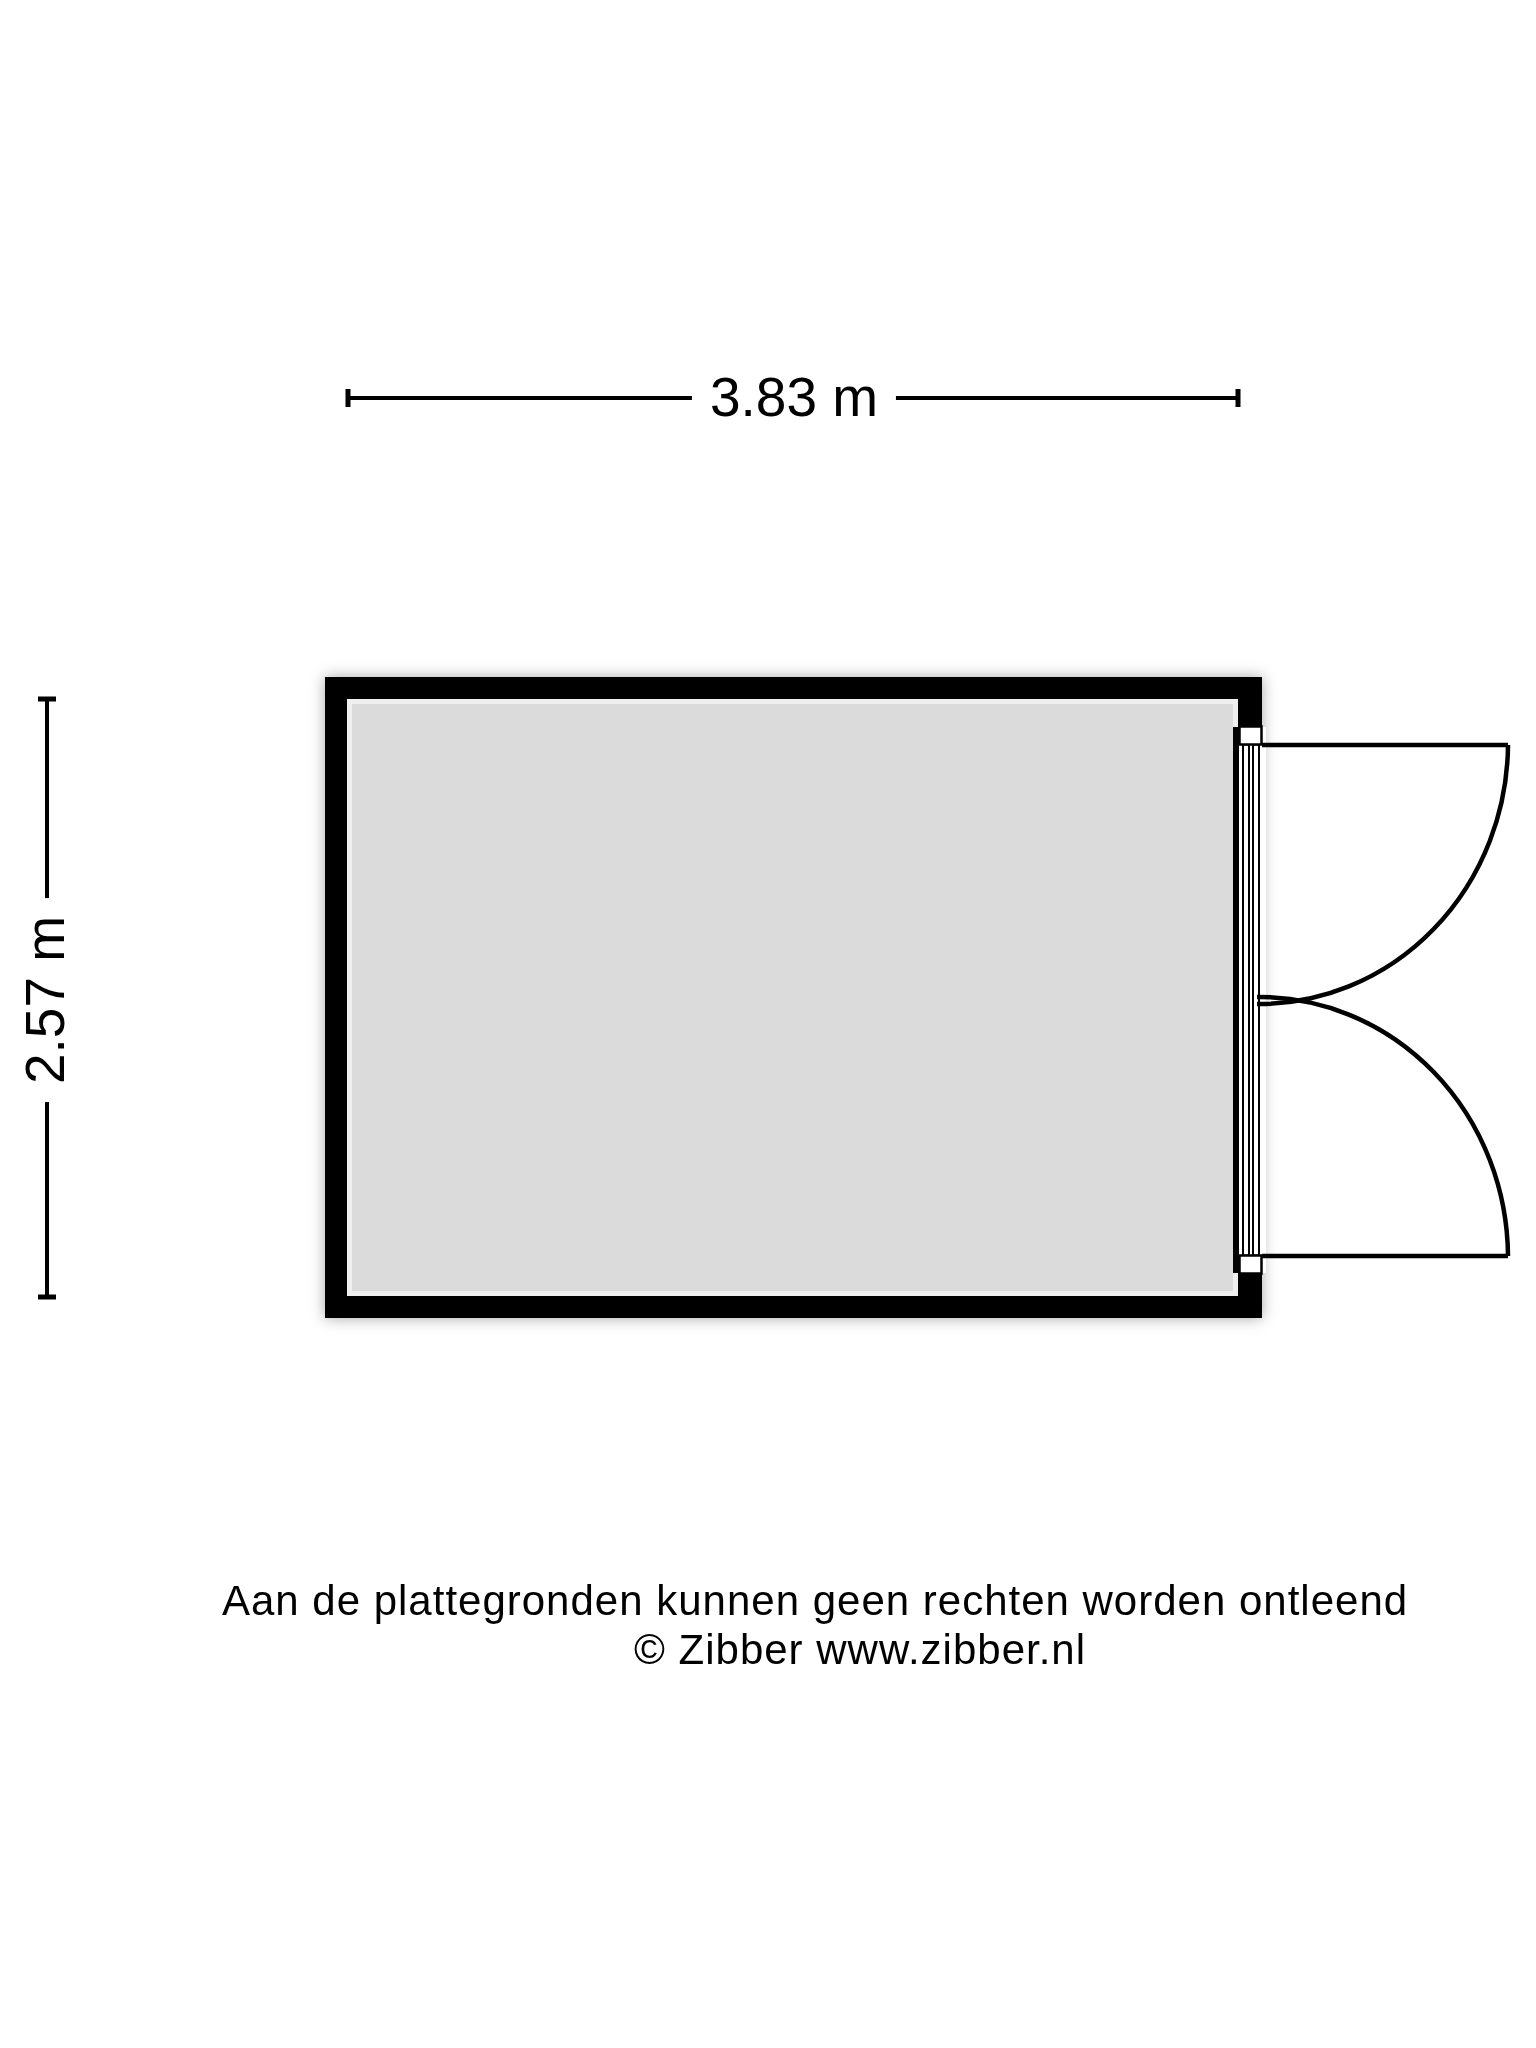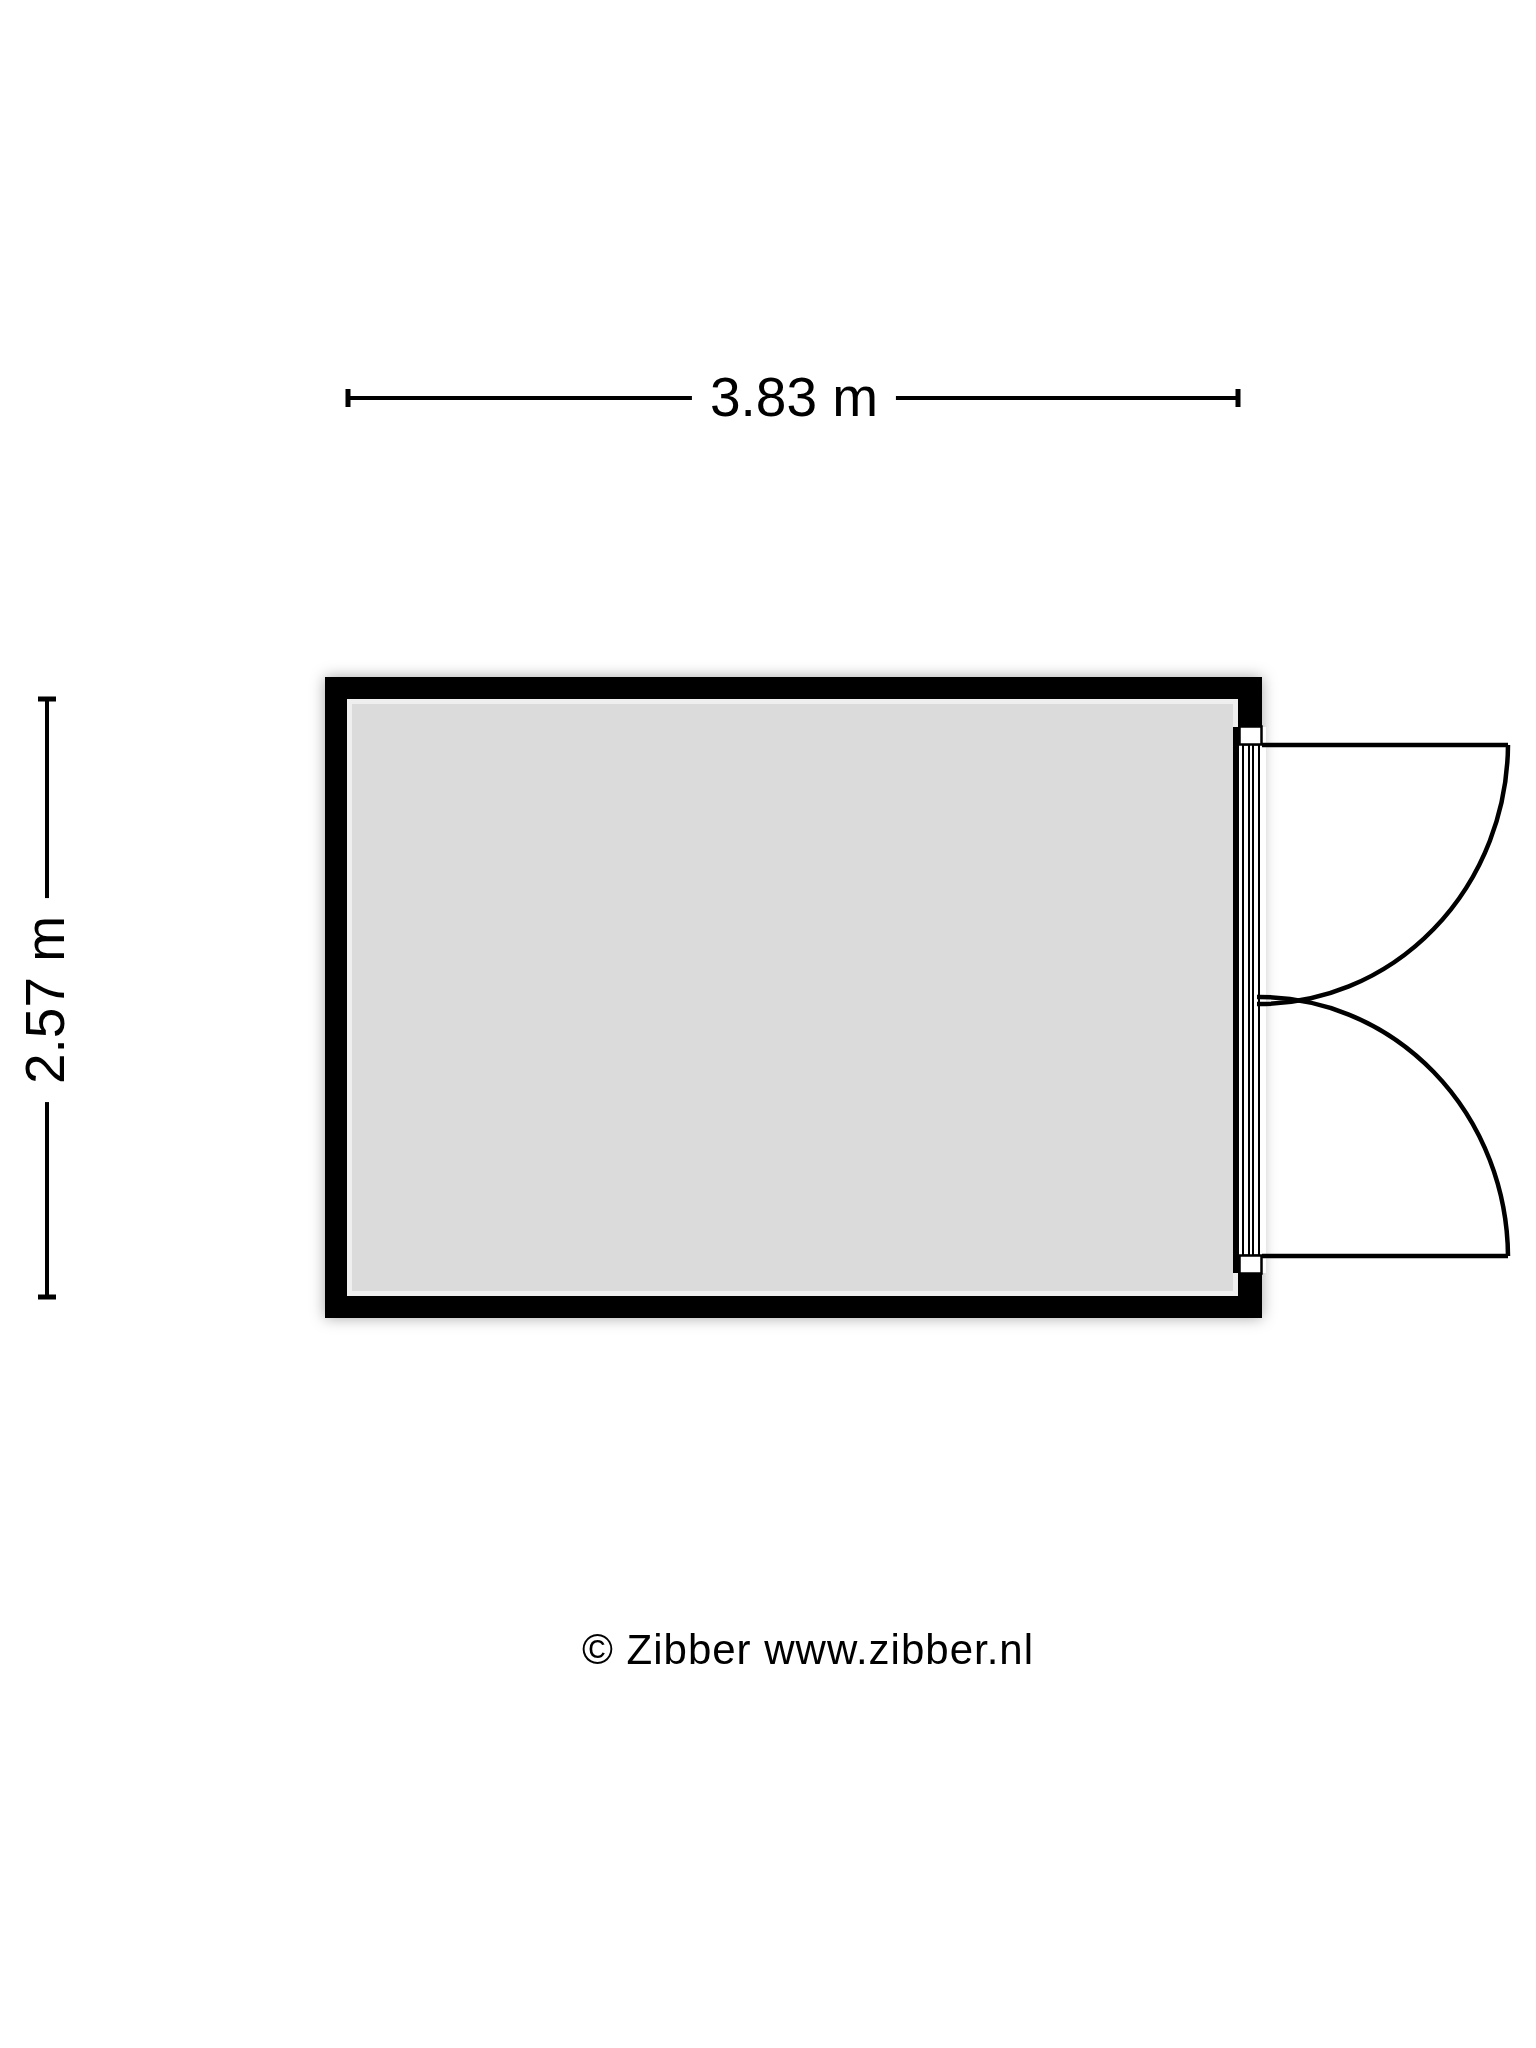--- a/index.html
+++ b/index.html
@@ -64,21 +64,21 @@
     font-size: 42px;
     letter-spacing: 1px;
     white-space: nowrap;
     color: #000000;
   }
   .footer-line.line1 {
     left: 815px;
     top: 1601px;
   }
   .footer-line.line2 {
-    left: 808px;
+    left: 860px;
     top: 1650px;
   }
 </style>
 </head>
 <body>
 
 <div class="canvas">
 
   <div class="room-shadow"></div>
 
@@ -111,16 +111,17 @@
     <line x1="47" y1="699" x2="47" y2="1297" stroke="#000000" stroke-width="4"></line>
     <line x1="38" y1="699" x2="56" y2="699" stroke="#000000" stroke-width="5"></line>
     <line x1="38" y1="1297" x2="56" y2="1297" stroke="#000000" stroke-width="5"></line>
   </svg>
 
   <div class="dim-label dim-top">3.83 m</div>
 
   <div class="dim-label dim-left">2.57 m</div>
 
 
+  <div class="footer-line line1">Aan de plattegronden kunnen geen rechten worden ontleend</div>
 
   <div class="footer-line line2">© Zibber www.zibber.nl</div>
 
 </div>
 
 </body></html>

